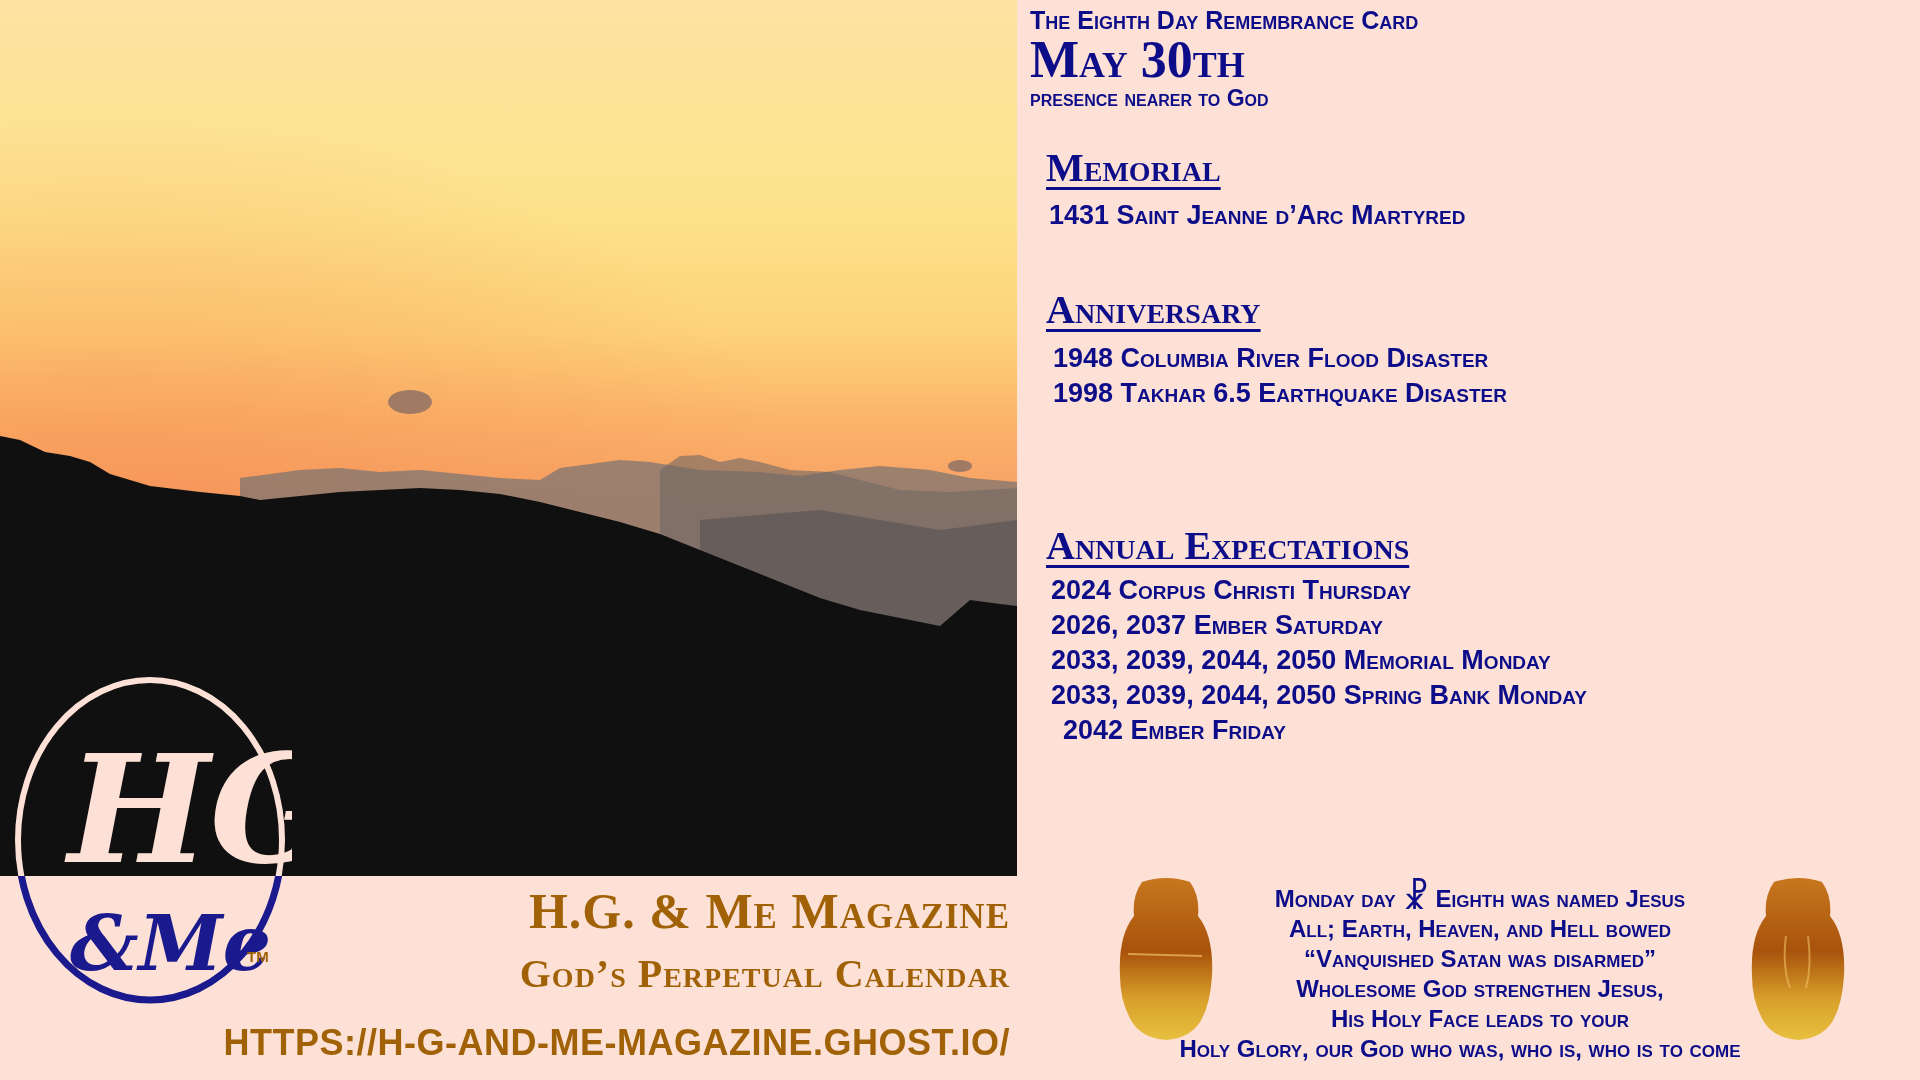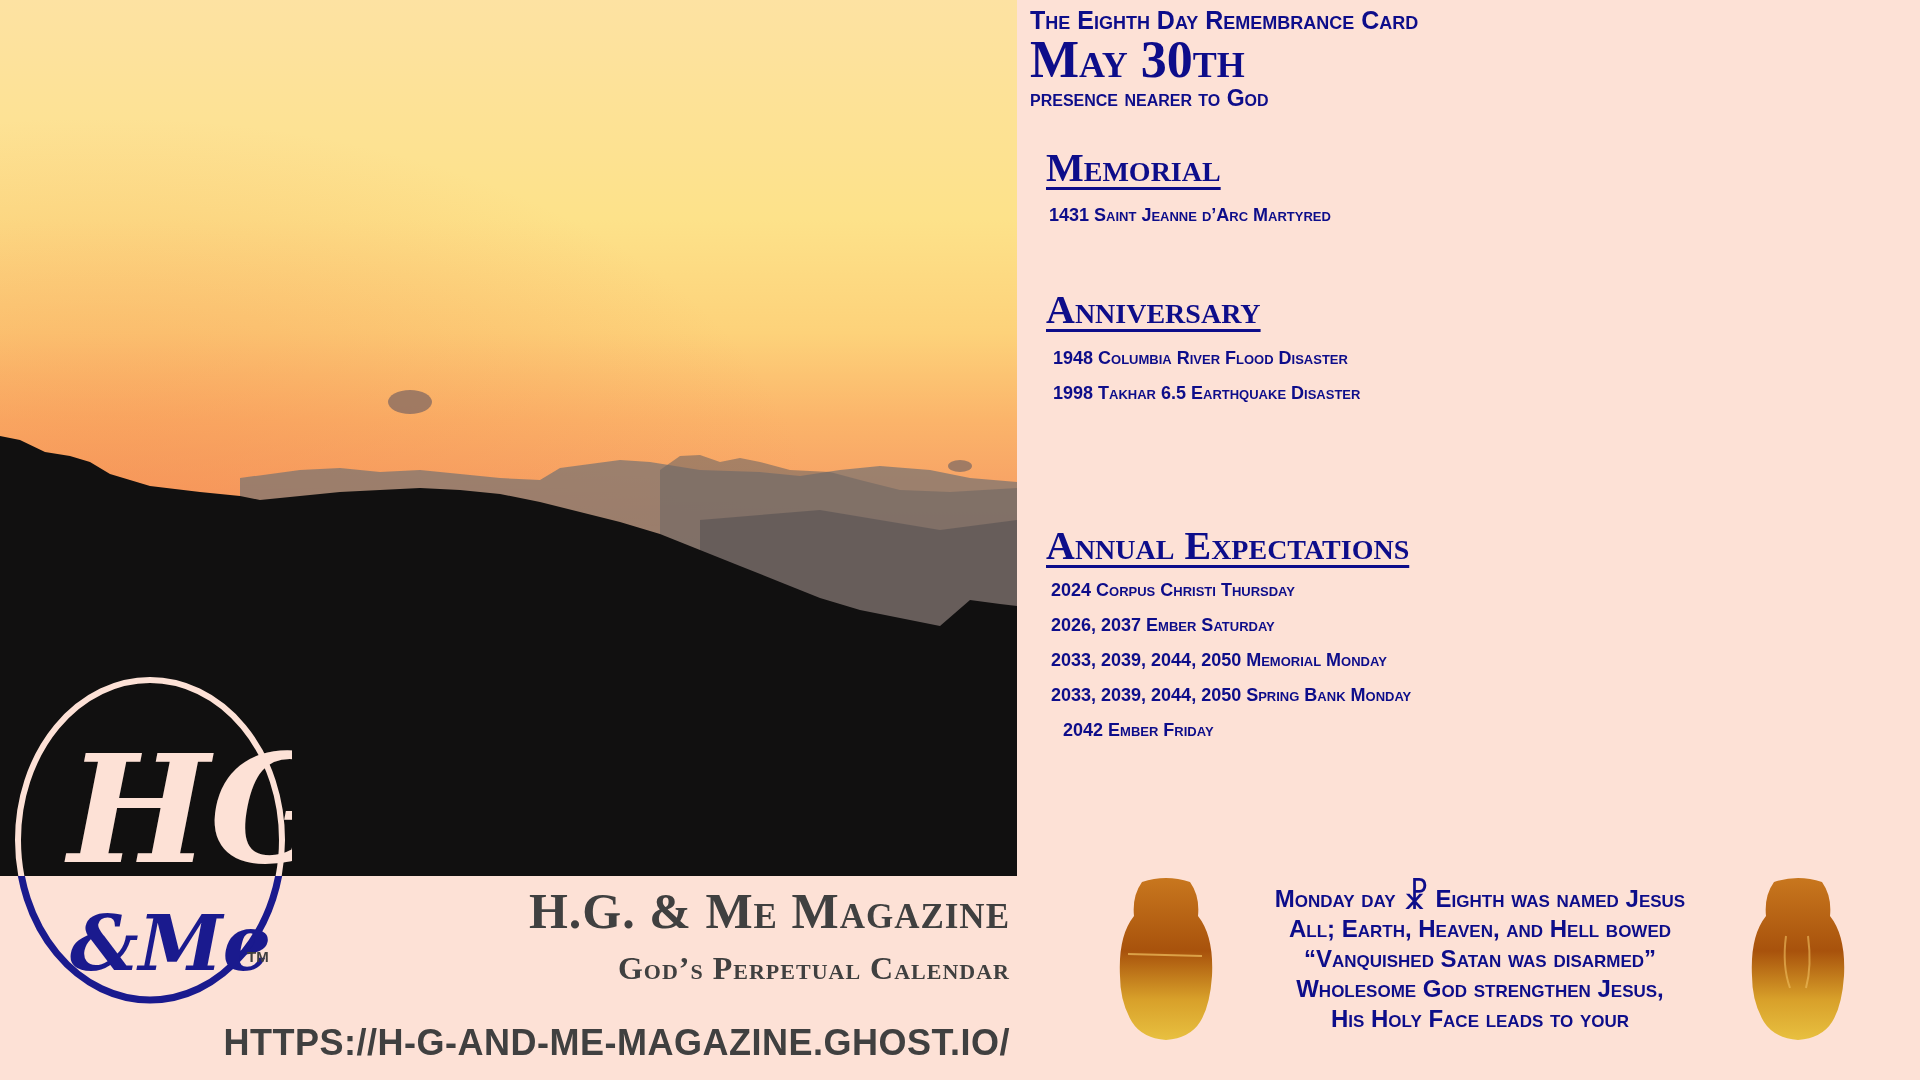--- a/index.html
+++ b/index.html
@@ -3,21 +3,21 @@
 <meta charset="utf-8">
 <style>
   * { margin: 0; padding: 0; box-sizing: border-box; }
   html, body { width: 1920px; height: 1080px; overflow: hidden; }
   body {
     background: #fde1d6;
     font-family: "Liberation Sans", "DejaVu Sans", sans-serif;
     color: #0d0d8a;
     position: relative;
   }
-  .navy { color: #404040; }
+  .navy { color: #a16207; }
   .sc { font-variant: small-caps; font-weight: bold; }
 
   
   .photo {
     position: absolute; left: 0; top: 0; width: 1017px; height: 876px;
     background: linear-gradient(180deg, #fde2a2 0%, #fde28a 25%, #fdd27a 38%, #fbb46a 48%, #f7a265 56%, #f0985e 62%, #e88e5a 70%);
     overflow: hidden;
   }
   .photo .haze {
     position: absolute; left: 0; top: 0; width: 100%; height: 60%;
@@ -31,21 +31,21 @@
   }
 
   
   .brand-title {
     position: absolute; right: 910px; top: 882px;
     font-size: 50px; letter-spacing: 1px; white-space: nowrap;
     font-family: "Liberation Serif", "DejaVu Serif", serif;
   }
   .brand-sub {
     position: absolute; right: 910px; top: 950px;
-    font-size: 32px; letter-spacing: 1px; white-space: nowrap;
+    font-size: 40px; letter-spacing: 1px; white-space: nowrap;
     font-family: "Liberation Serif", "DejaVu Serif", serif;
   }
   .brand-url {
     position: absolute; right: 910px; top: 1022px;
     font-size: 36px; letter-spacing: 0.5px; white-space: nowrap;
   }
   .tm {
     position: absolute; left: 207px; top: 948px; font-size: 15px; font-weight: bold; margin-left: 40px;
   }
 
@@ -57,21 +57,21 @@
   .header .date { font-size: 52px; line-height: 50px; font-family: "Liberation Serif", "DejaVu Serif", serif; }
   .header .line3 { font-size: 23px; line-height: 26px; }
 
   .section-head {
     position: absolute; left: 1046px; font-size: 40px;
     text-decoration: underline; text-decoration-thickness: 3px; text-underline-offset: 6px;
     font-family: "Liberation Serif", "DejaVu Serif", serif;
     white-space: nowrap;
   }
   .entry {
-    position: absolute; left: 1049px; font-size: 18px; white-space: nowrap;
+    position: absolute; left: 1049px; font-size: 27px; white-space: nowrap;
     line-height: 35px;
   }
 
   
   .poem {
     position: absolute; left: 1100px; width: 760px; top: 884px;
     text-align: center; font-size: 24px; line-height: 30px;
   }
   .poem .last { margin-left: -8px; margin-right: -60px; }
   .chirho { font-size: 34px; line-height: 0; vertical-align: -2px; }
@@ -166,13 +166,14 @@
   <path d="M28 6 Q52 -2 76 6 Q86 20 84 40 Q100 60 98 100 Q96 130 86 146 Q76 162 52 164 Q28 162 18 146 Q6 126 6 100 Q4 60 20 40 Q18 20 28 6 Z" fill="url(#sg2)"></path>
   <path d="M40 60 Q36 90 44 112 M62 60 Q66 90 60 112" stroke="#f0c060" stroke-width="2" fill="none" opacity="0.6"></path>
 </svg>
 
 <div class="poem sc">
   <div><span>Monday day </span><span class="chirho">☧</span><span> Eighth was named Jesus</span></div>
   <div>All; Earth, Heaven, and Hell bowed</div>
   <div>“Vanquished Satan was disarmed”</div>
   <div>Wholesome God strengthen Jesus,</div>
   <div>His Holy Face leads to your</div>
+  <div class="last" style="margin-left:-95px; margin-right:-55px;">Holy Glory, our God who was, who is, who is to come</div>
 </div>
 
 </body></html>

